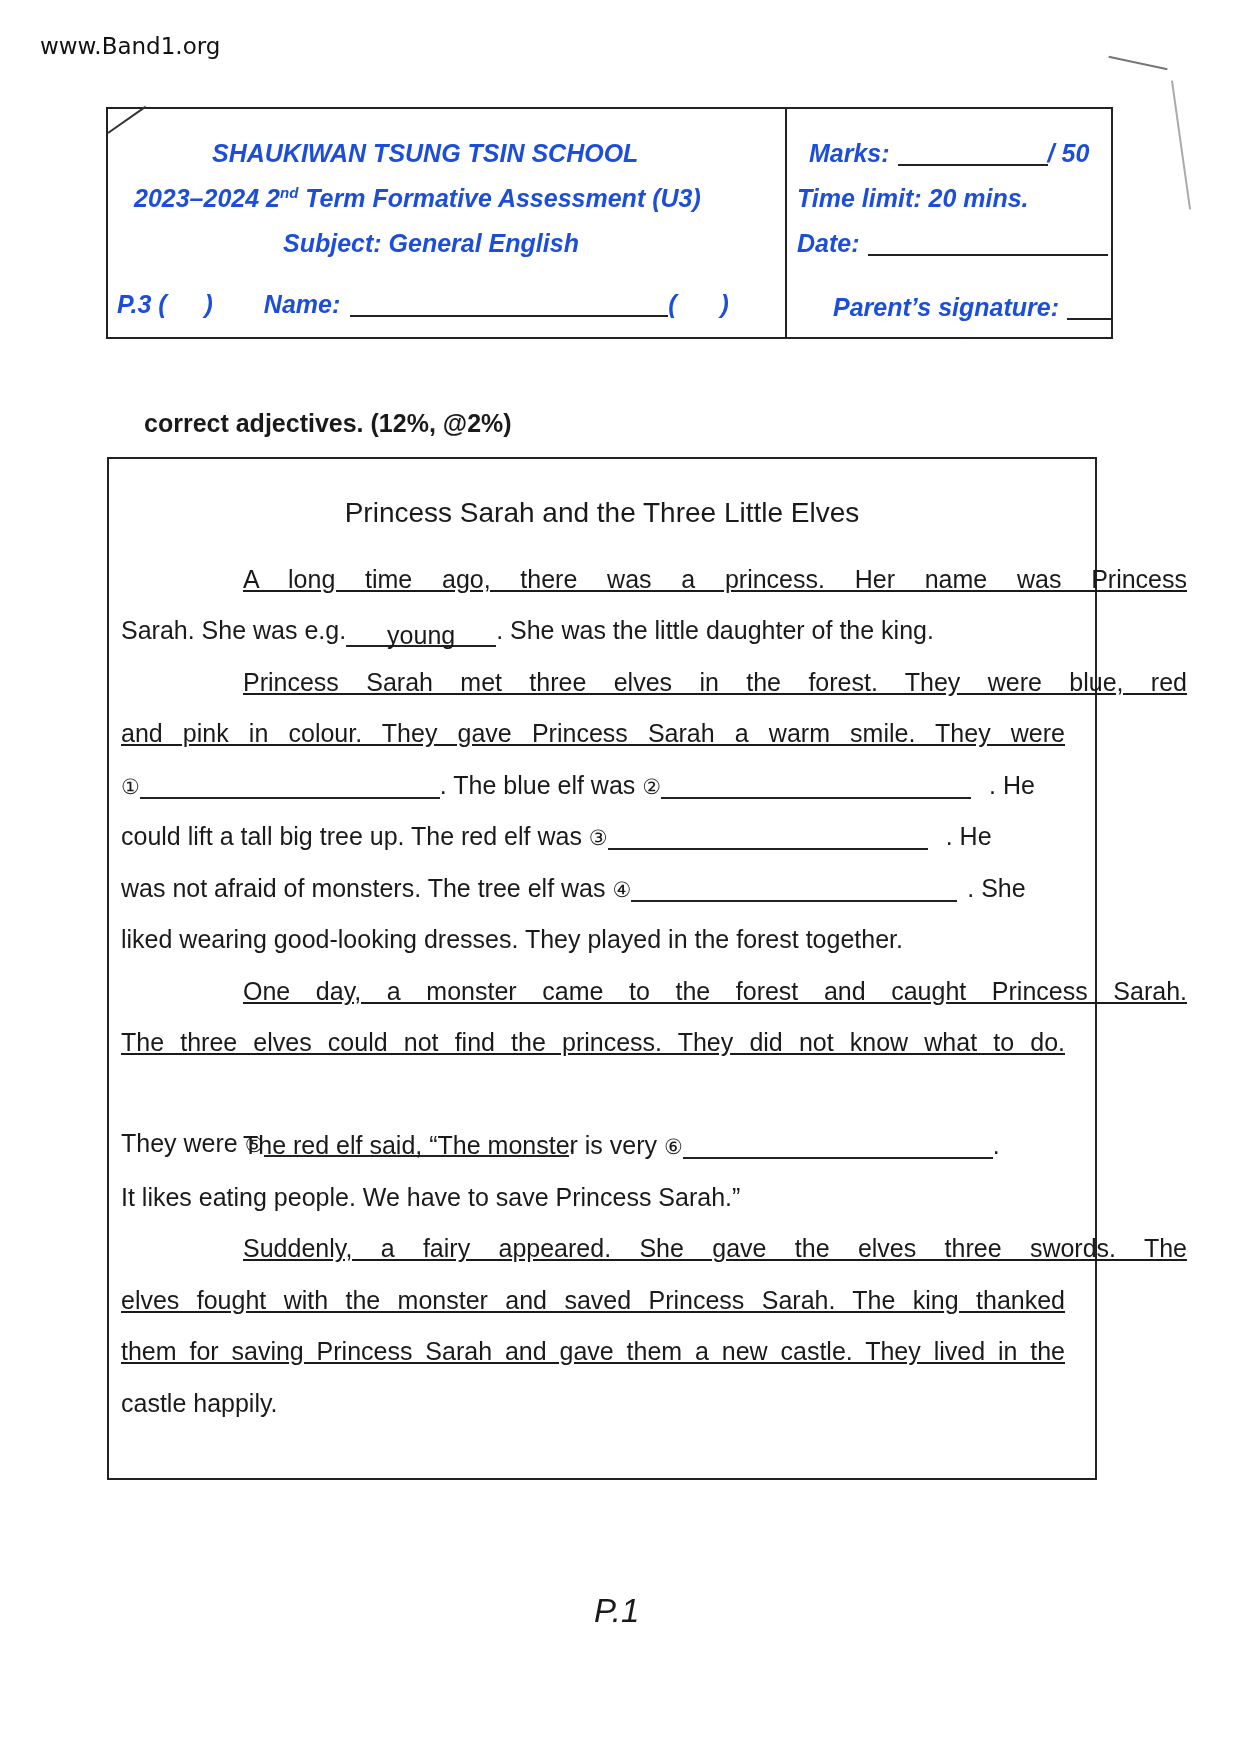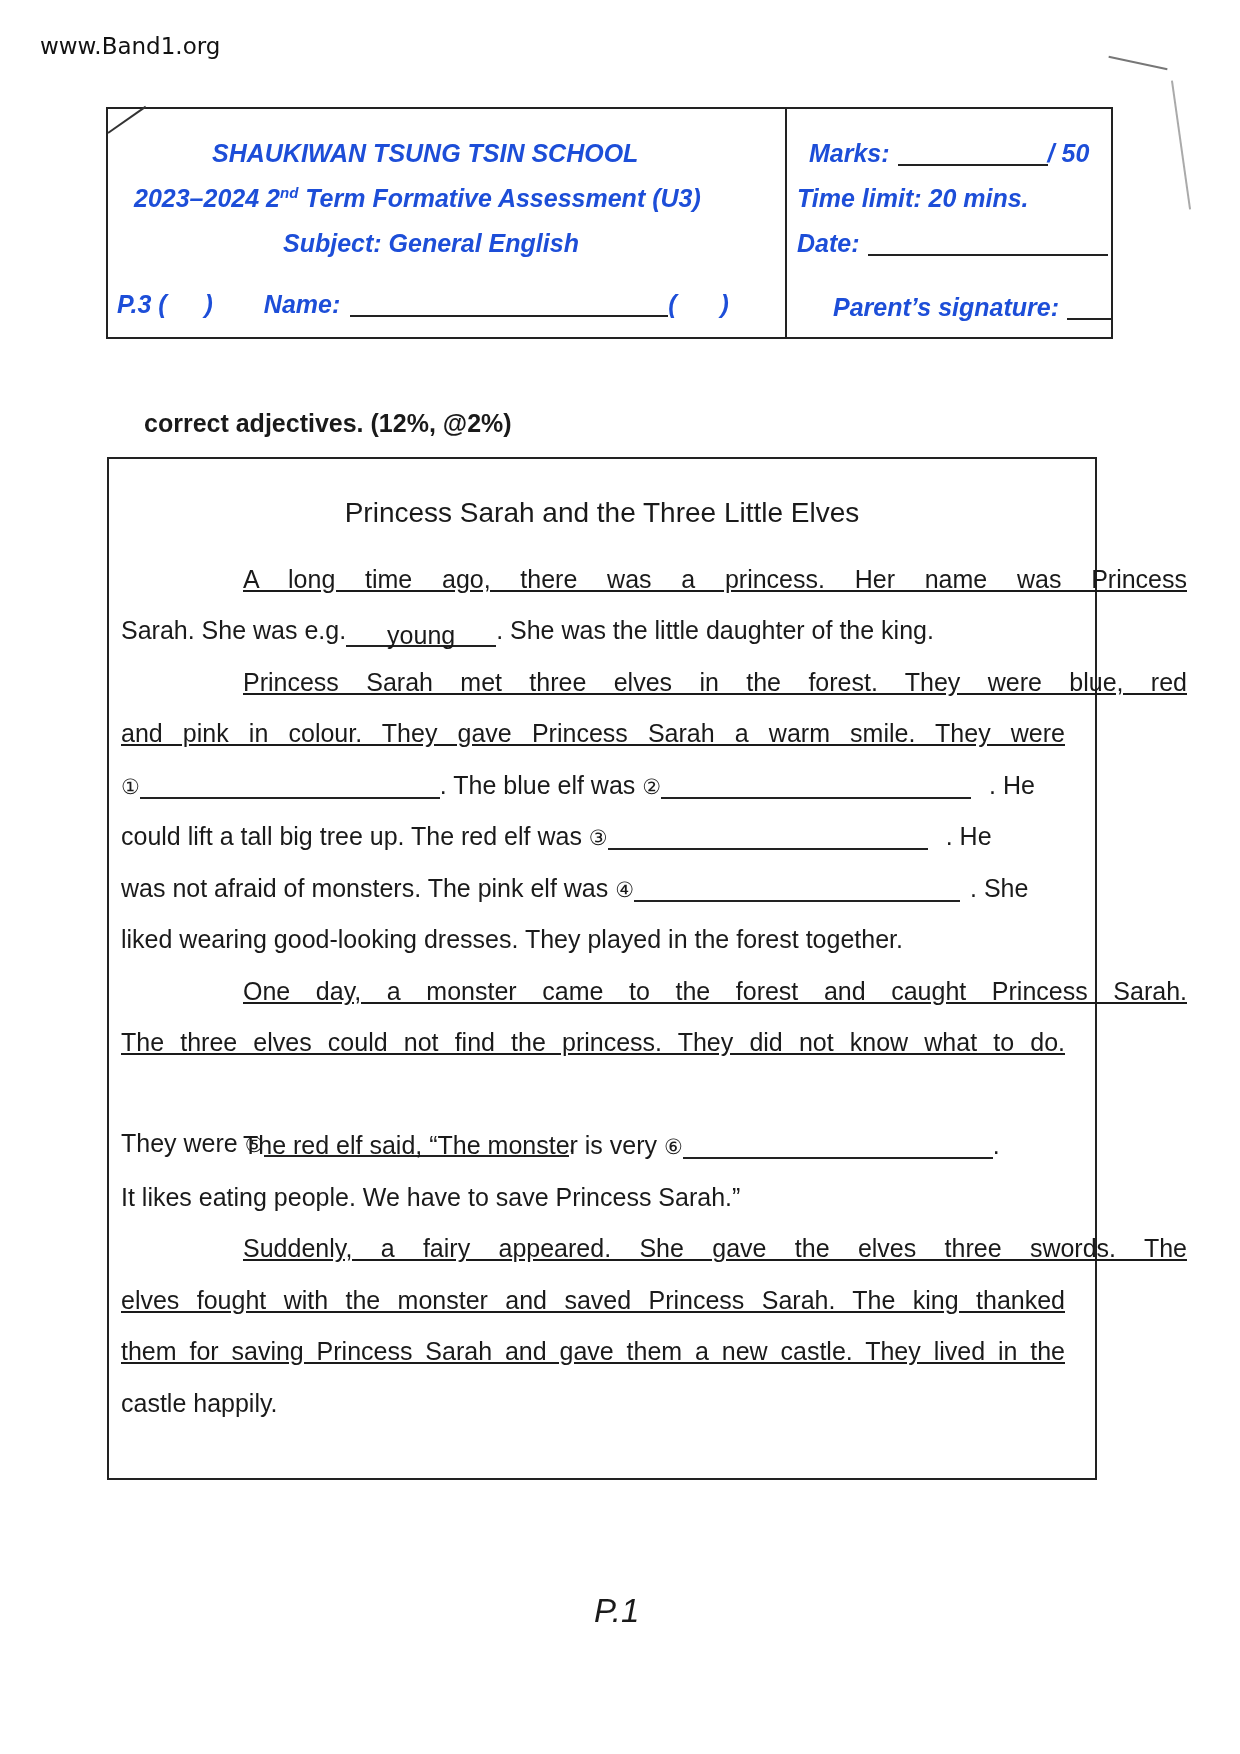--- a/index.html
+++ b/index.html
@@ -97,21 +97,21 @@
 </div>
 <div class="abs story-line justify indent-para" style="top:668px">Princess Sarah met three elves in the forest. They were blue, red</div>
 <div class="abs story-line justify" style="top:719px">and pink in colour. They gave Princess Sarah a warm smile. They were</div>
 <div class="abs story-line" style="top:771px">
   <span class="circ">①</span><span class="blank" style="width:300px"></span><span>. The blue elf was </span><span class="circ">②</span><span class="blank" style="width:310px"></span><span style="margin-left:18px">. He</span>
 </div>
 <div class="abs story-line" style="top:822px">
   <span>could lift a tall big tree up. The red elf was </span><span class="circ">③</span><span class="blank" style="width:320px"></span><span style="margin-left:18px">. He</span>
 </div>
 <div class="abs story-line" style="top:874px">
-  <span>was not afraid of monsters. The pink elf was </span><span class="circ">④</span><span class="blank" style="width:326px"></span><span style="margin-left:10px">. She</span>
+  <span>was not afraid of monsters. The tree elf was </span><span class="circ">④</span><span class="blank" style="width:326px"></span><span style="margin-left:10px">. She</span>
 </div>
 <div class="abs story-line" style="top:925px">liked wearing good-looking dresses. They played in the forest together.</div>
 <div class="abs story-line justify indent-para" style="top:977px">One day, a monster came to the forest and caught Princess Sarah.</div>
 <div class="abs story-line justify" style="top:1028px">The three elves could not find the princess. They did not know what to do.</div>
 <div class="abs story-line" style="top:1129px">
   <span>They were </span><span class="circ">⑤</span><span class="blank" style="width:305px"></span><span>.</span>
 </div>
 <div class="abs story-line indent-para" style="top:1131px">
   <span>The red elf said, “The monster is very </span><span class="circ">⑥</span><span class="blank" style="width:310px"></span><span>.</span>
 </div>

